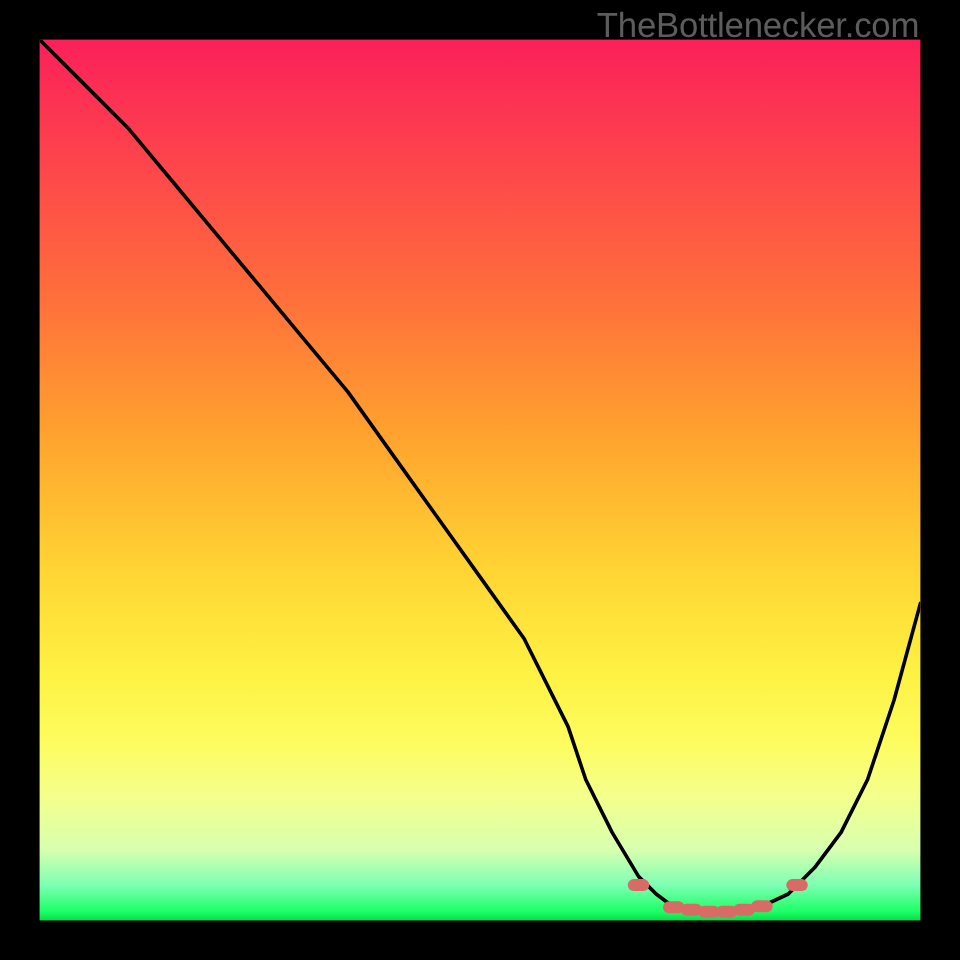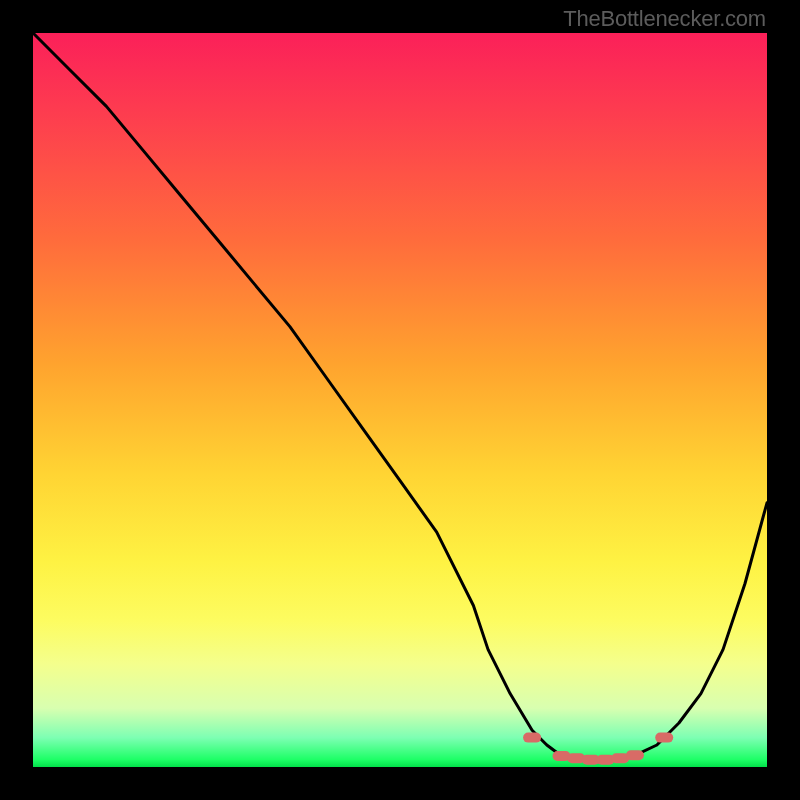--- a/index.html
+++ b/index.html
@@ -40,21 +40,21 @@
       #7dffb3 96%,
       #1dff66 99%,
       #02e04a 100%
     );
   }
   .attribution {
     position: absolute;
     top: 6px;
     right: 34px;
     color: #5c5c5c;
-    font-size: 22px;
+    font-size: 29px;
     font-weight: 500;
     letter-spacing: -0.2px;
   }
   svg.curve {
     position: absolute;
     left: 0;
     top: 0;
     width: 734px;
     height: 734px;
     pointer-events: none;

